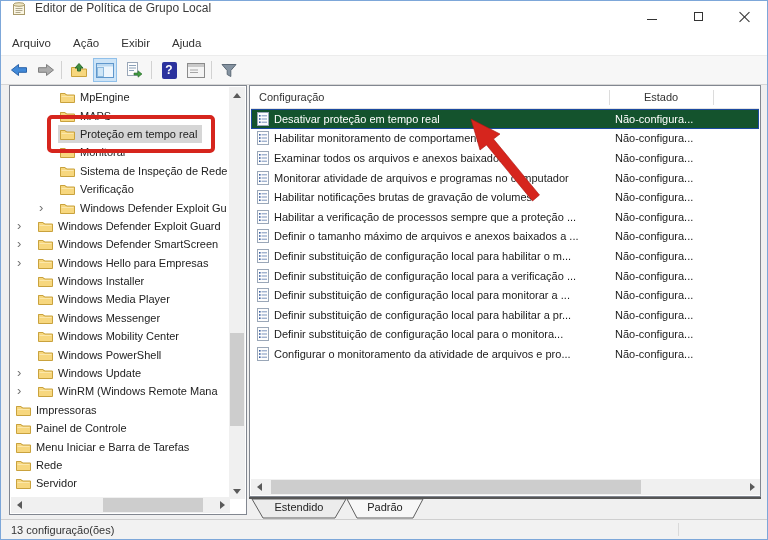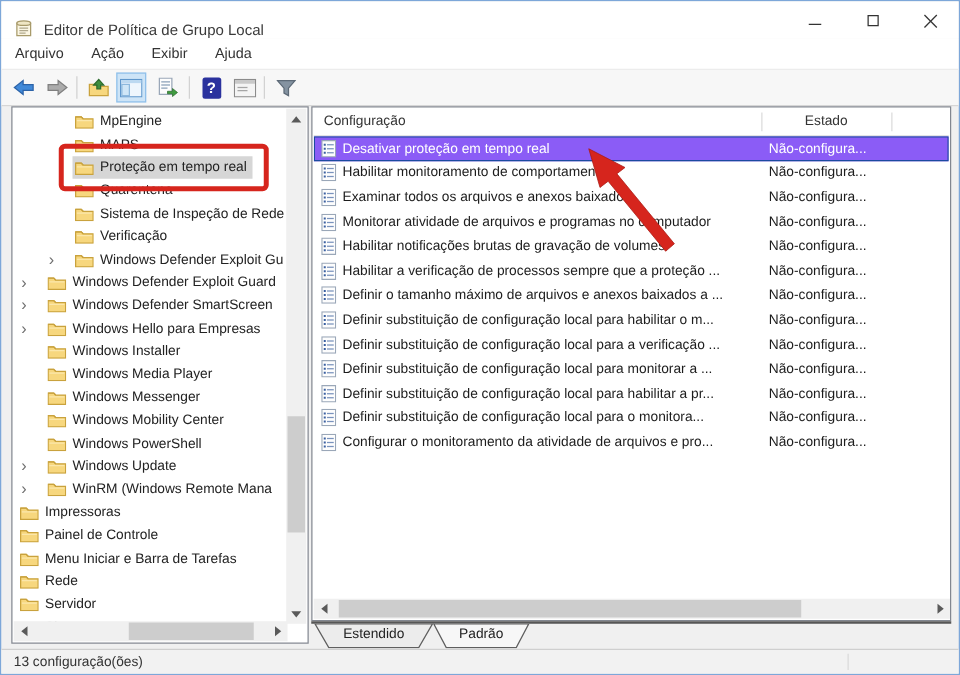--- a/index.html
+++ b/index.html
@@ -3,21 +3,21 @@
 <meta charset="utf-8">
 <style>
   * { box-sizing: border-box; margin: 0; padding: 0; }
   html,body { width:768px; height:540px; overflow:hidden; }
   body { font-family:"Liberation Sans", sans-serif; background:#e9e9e9; }
   #window { position:relative; width:768px; height:540px; background:#f0f0f0;
             border:1px solid #7da7d9; overflow:hidden; }
 
   
   #titlebar { position:absolute; left:0; top:0; width:766px; height:30px; background:#ffffff;
-              display:flex; align-items:flex-end; }
+              display:flex; align-items:flex-start; }
   #app-icon { width:16px; height:16px; margin:0 8px 0 10px; flex:none; }
   #title-text { font-size:12px; color:#3a3a3a; }
   #win-controls { position:absolute; right:0; top:0; height:30px; display:flex; }
   .wbtn { width:46px; height:30px; display:flex; align-items:center; justify-content:center; }
   .glyph-min { width:10px; border-bottom:1px solid #333; margin-top:6px; }
   .glyph-max { width:9px; height:9px; border:1px solid #333; }
   .glyph-close { position:relative; width:11px; height:11px; }
   .glyph-close::before, .glyph-close::after { content:""; position:absolute; left:5px; top:-1px;
       width:1px; height:14px; background:#333; }
   .glyph-close::before { transform:rotate(45deg); }
@@ -73,21 +73,21 @@
                  border-bottom:1px solid #e3e3e3; font-size:11px; color:#333; }
   #col-config { position:absolute; left:8px; top:4px; }
   #col-estado { position:absolute; left:358px; width:104px; top:4px; text-align:center; }
   .hsep { position:absolute; top:3px; bottom:3px; width:1px; background:#dcdcdc; }
   #list-rows { position:absolute; left:1px; top:23px; right:1px; height:372px; overflow:hidden; }
   .lrow { position:relative; display:flex; align-items:center; height:19.6px; padding-left:6px;
           font-size:11px; color:#1c1c1c; }
   .licon { width:12px; height:14px; margin-right:5px; flex:none; }
   .lname { width:334px; overflow:hidden; white-space:nowrap; }
   .lstate { position:absolute; left:364px; white-space:nowrap; }
-  .lrow.selected { background:#8b5cf6; color:#ffffff; outline:1px solid #1c4aa0; outline-offset:-1px; }
+  .lrow.selected { background:#14532d; color:#ffffff; outline:1px solid #1c4aa0; outline-offset:-1px; }
 
   
   #tabstrip { position:absolute; left:248px; top:496px; width:512px; height:22px;
               border-top:2px solid #565656; background:#f0f0f0; }
   .tab { position:absolute; top:0; height:20px; }
   .tab svg { position:absolute; left:0; top:0; }
   .tab span { position:absolute; left:0; right:0; top:2px; text-align:center; font-size:11px; color:#222; }
   #tab-estendido { left:2px;  width:96px; }
   #tab-padrao    { left:97px; width:78px; }
 
@@ -230,21 +230,21 @@
         </div>
       <div class="trow lv2">
           <span class="rowwrap">
             <span class="ticon">
   <svg width="15" height="12" viewBox="0 0 15 12">
                 <path d="M0.5 2.5 h4.5 l1.5 1.5 h8 v7.5 h-14 z" fill="#f7d77e" stroke="#c9a23d"></path>
                 <path d="M0.5 2.5 h4.5 l1.5 1.5" fill="none" stroke="#c9a23d"></path>
                 <rect x="1.5" y="5" width="12" height="1" fill="#fbe7ab"></rect>
               </svg>
 </span>
-            <span>Quarentena</span>
+            <span>Monitorar</span>
           </span>
         </div>
       <div class="trow lv2">
           <span class="rowwrap">
             <span class="ticon">
   <svg width="15" height="12" viewBox="0 0 15 12">
                 <path d="M0.5 2.5 h4.5 l1.5 1.5 h8 v7.5 h-14 z" fill="#f7d77e" stroke="#c9a23d"></path>
                 <path d="M0.5 2.5 h4.5 l1.5 1.5" fill="none" stroke="#c9a23d"></path>
                 <rect x="1.5" y="5" width="12" height="1" fill="#fbe7ab"></rect>
               </svg>

